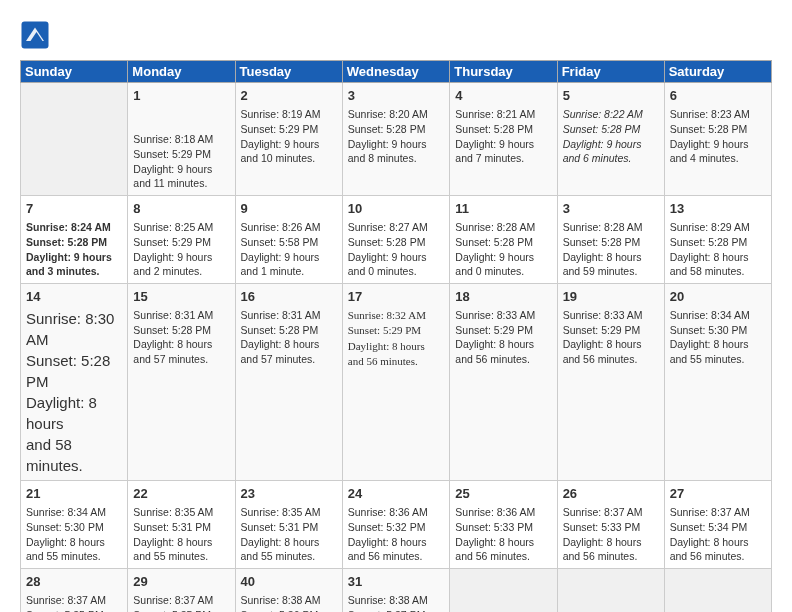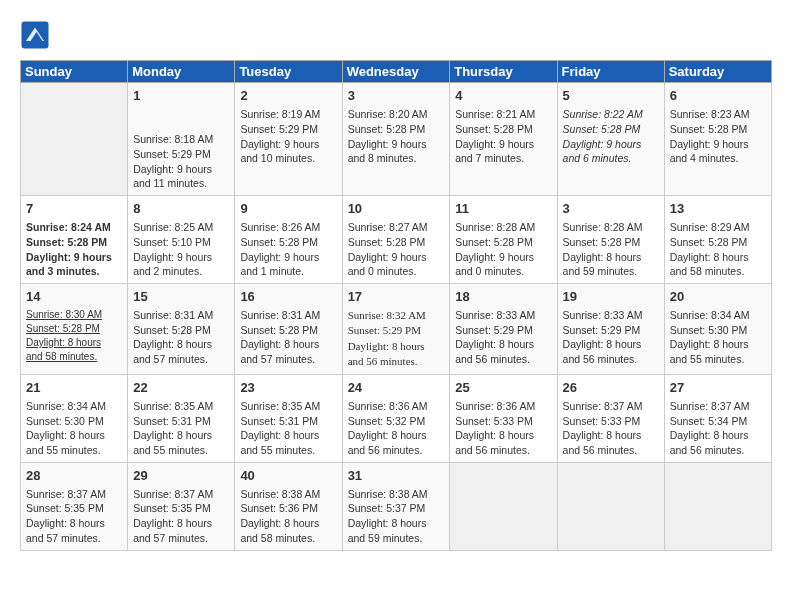--- a/index.html
+++ b/index.html
@@ -164,28 +164,28 @@
         <td>
           <span class="day-num">7</span>
           <div style="white-space: pre-line; font-size: 10.5px; font-weight: bold;">Sunrise: 8:24 AM
 Sunset: 5:28 PM
 Daylight: 9 hours
 and 3 minutes.</div>
         </td>
         <td>
           <span class="day-num">8</span>
           <div style="white-space: pre-line; font-size: 10.5px;">Sunrise: 8:25 AM
-Sunset: 5:10 PM
+Sunset: 5:29 PM
 Daylight: 9 hours
 and 2 minutes.</div>
         </td>
         <td>
           <span class="day-num">9</span>
           <div style="white-space: pre-line; font-size: 10.5px;">Sunrise: 8:26 AM
-Sunset: 5:28 PM
+Sunset: 5:58 PM
 Daylight: 9 hours
 and 1 minute.</div>
         </td>
         <td>
           <span class="day-num">10</span>
           <div style="white-space: pre-line; font-size: 10.5px;">Sunrise: 8:27 AM
 Sunset: 5:28 PM
 Daylight: 9 hours
 and 0 minutes.</div>
         </td>
@@ -207,21 +207,21 @@
           <span class="day-num">13</span>
           <div style="white-space: pre-line; font-size: 10.5px;">Sunrise: 8:29 AM
 Sunset: 5:28 PM
 Daylight: 8 hours
 and 58 minutes.</div>
         </td>
       </tr>
       <tr>
         <td>
           <span class="day-num">14</span>
-          <div style="white-space: pre-line; font-size: 10px; text-decoration: underline;">Sunrise: 8:30 AM
+          <div style="white-space: pre-line; font-size: 15px;">Sunrise: 8:30 AM
 Sunset: 5:28 PM
 Daylight: 8 hours
 and 58 minutes.</div>
         </td>
         <td>
           <span class="day-num">15</span>
           <div style="white-space: pre-line; font-size: 10.5px;">Sunrise: 8:31 AM
 Sunset: 5:28 PM
 Daylight: 8 hours
 and 57 minutes.</div>

